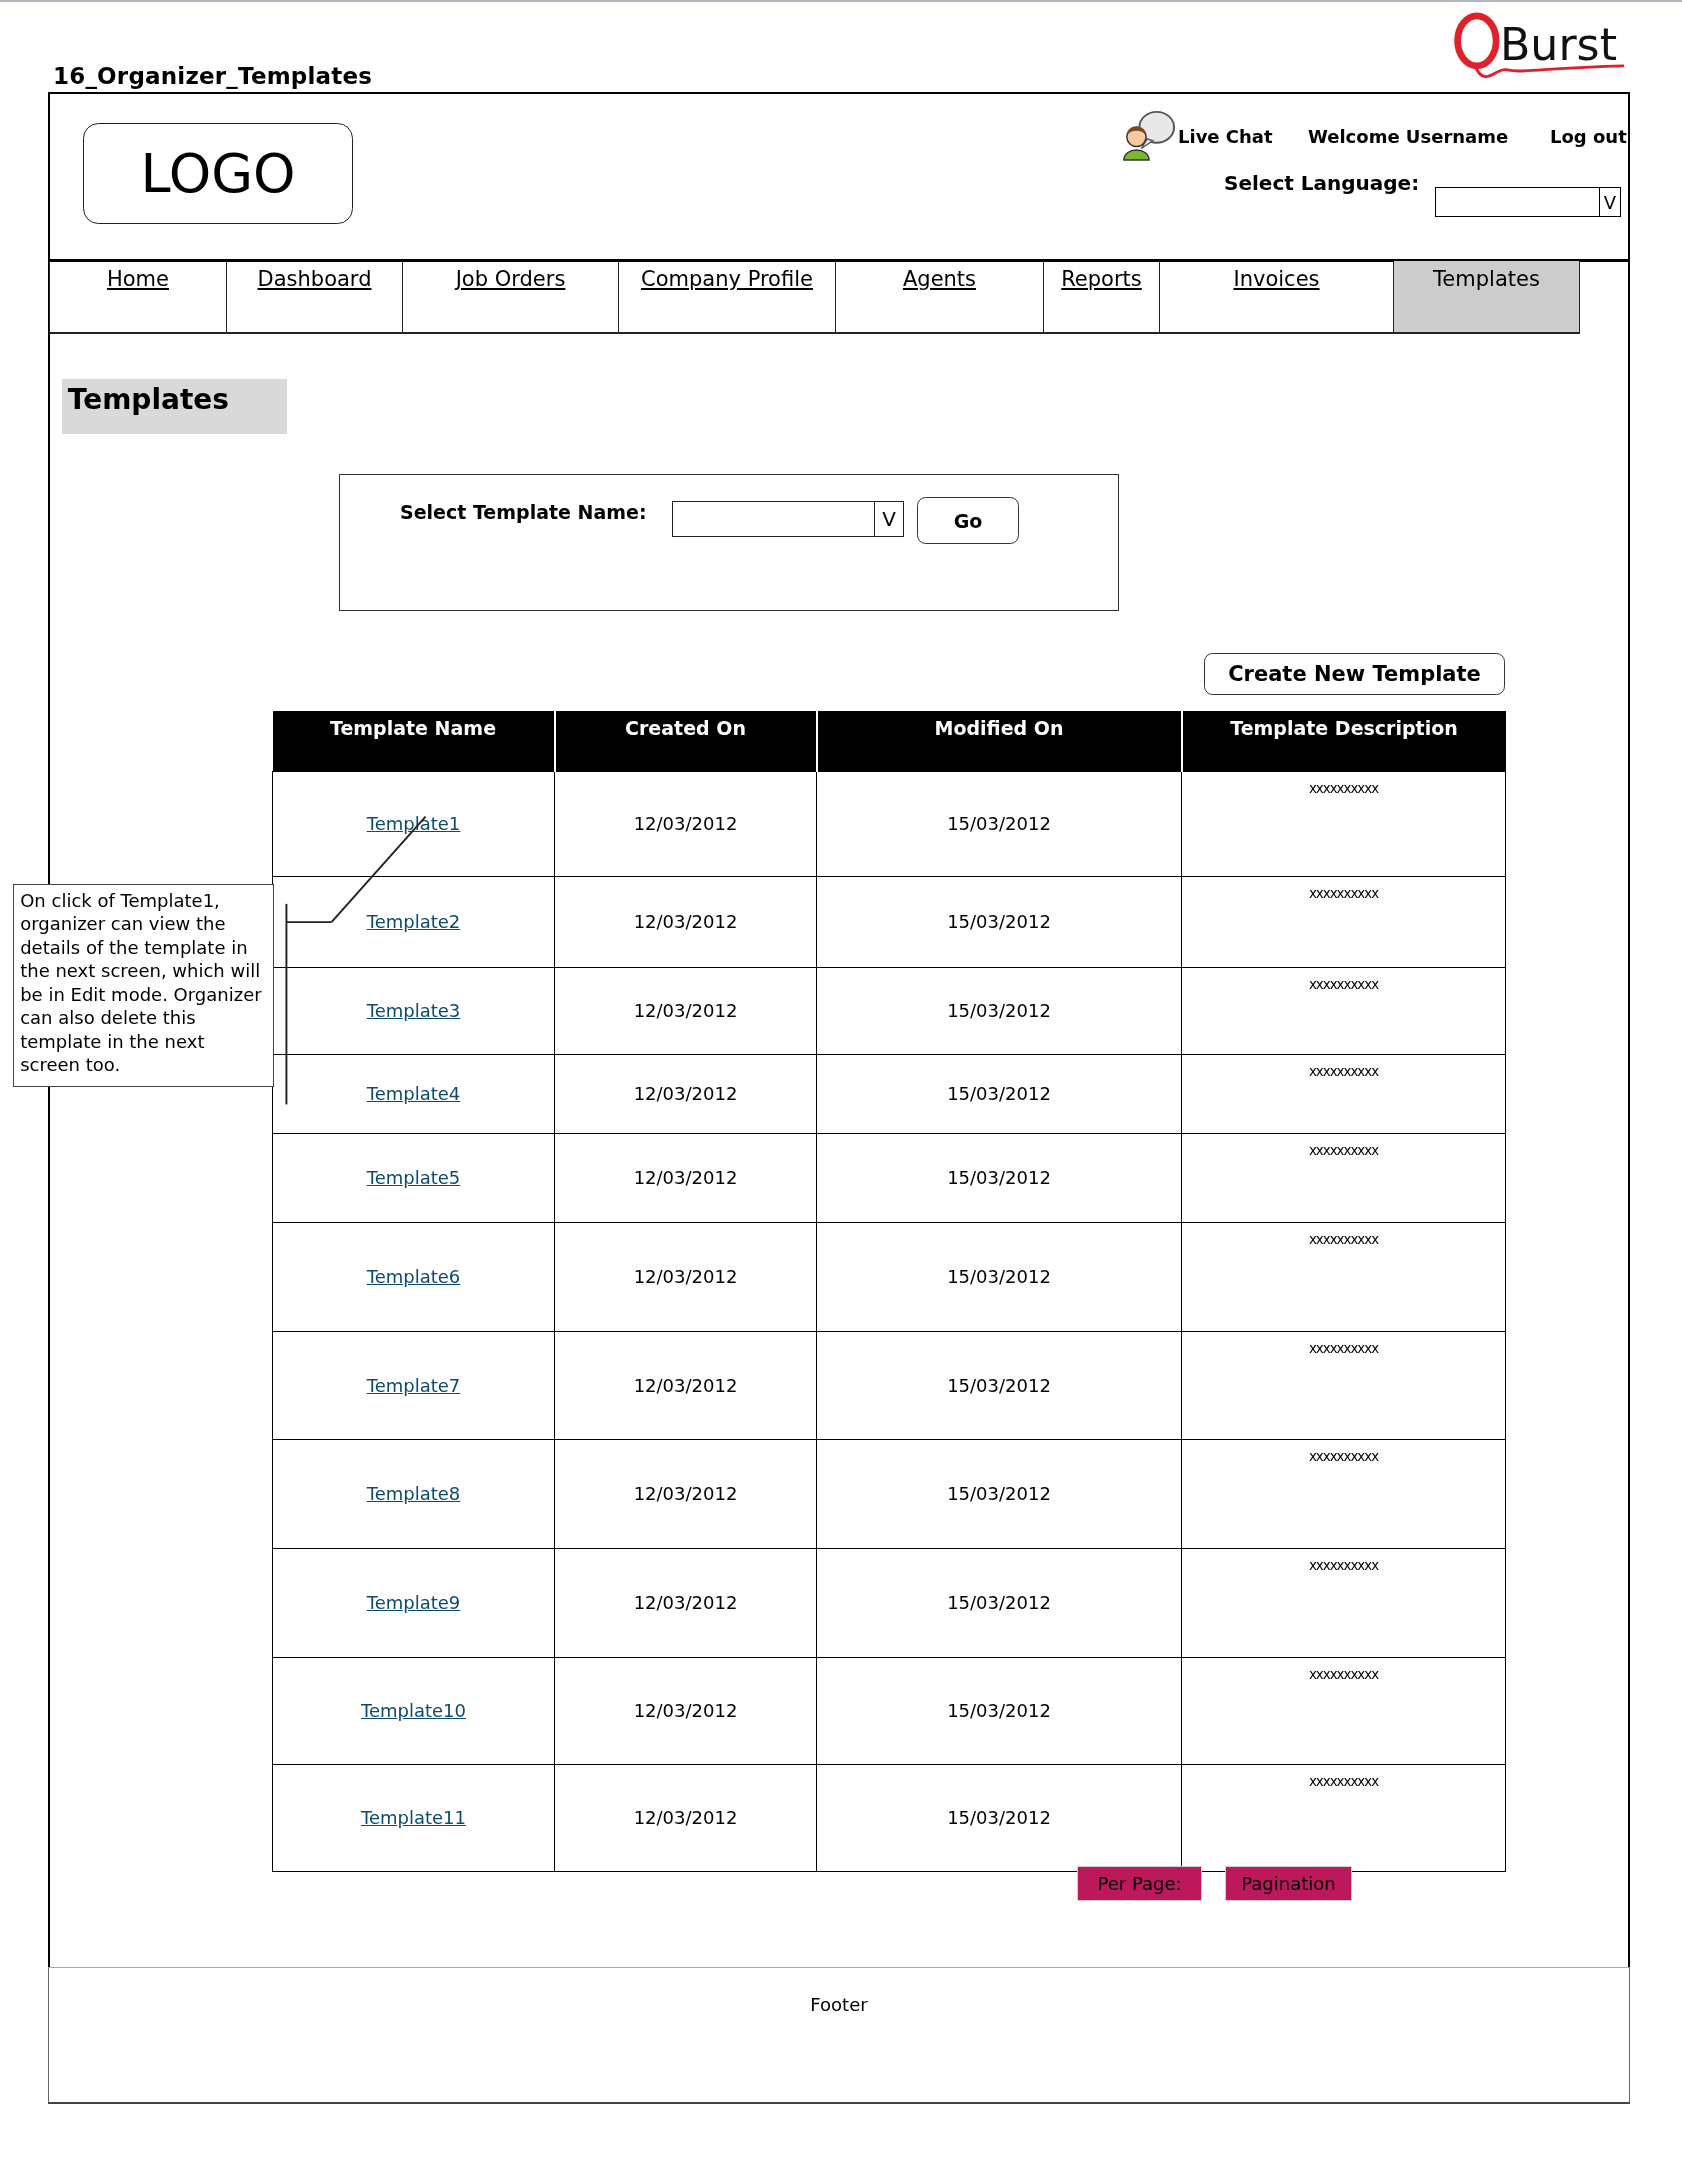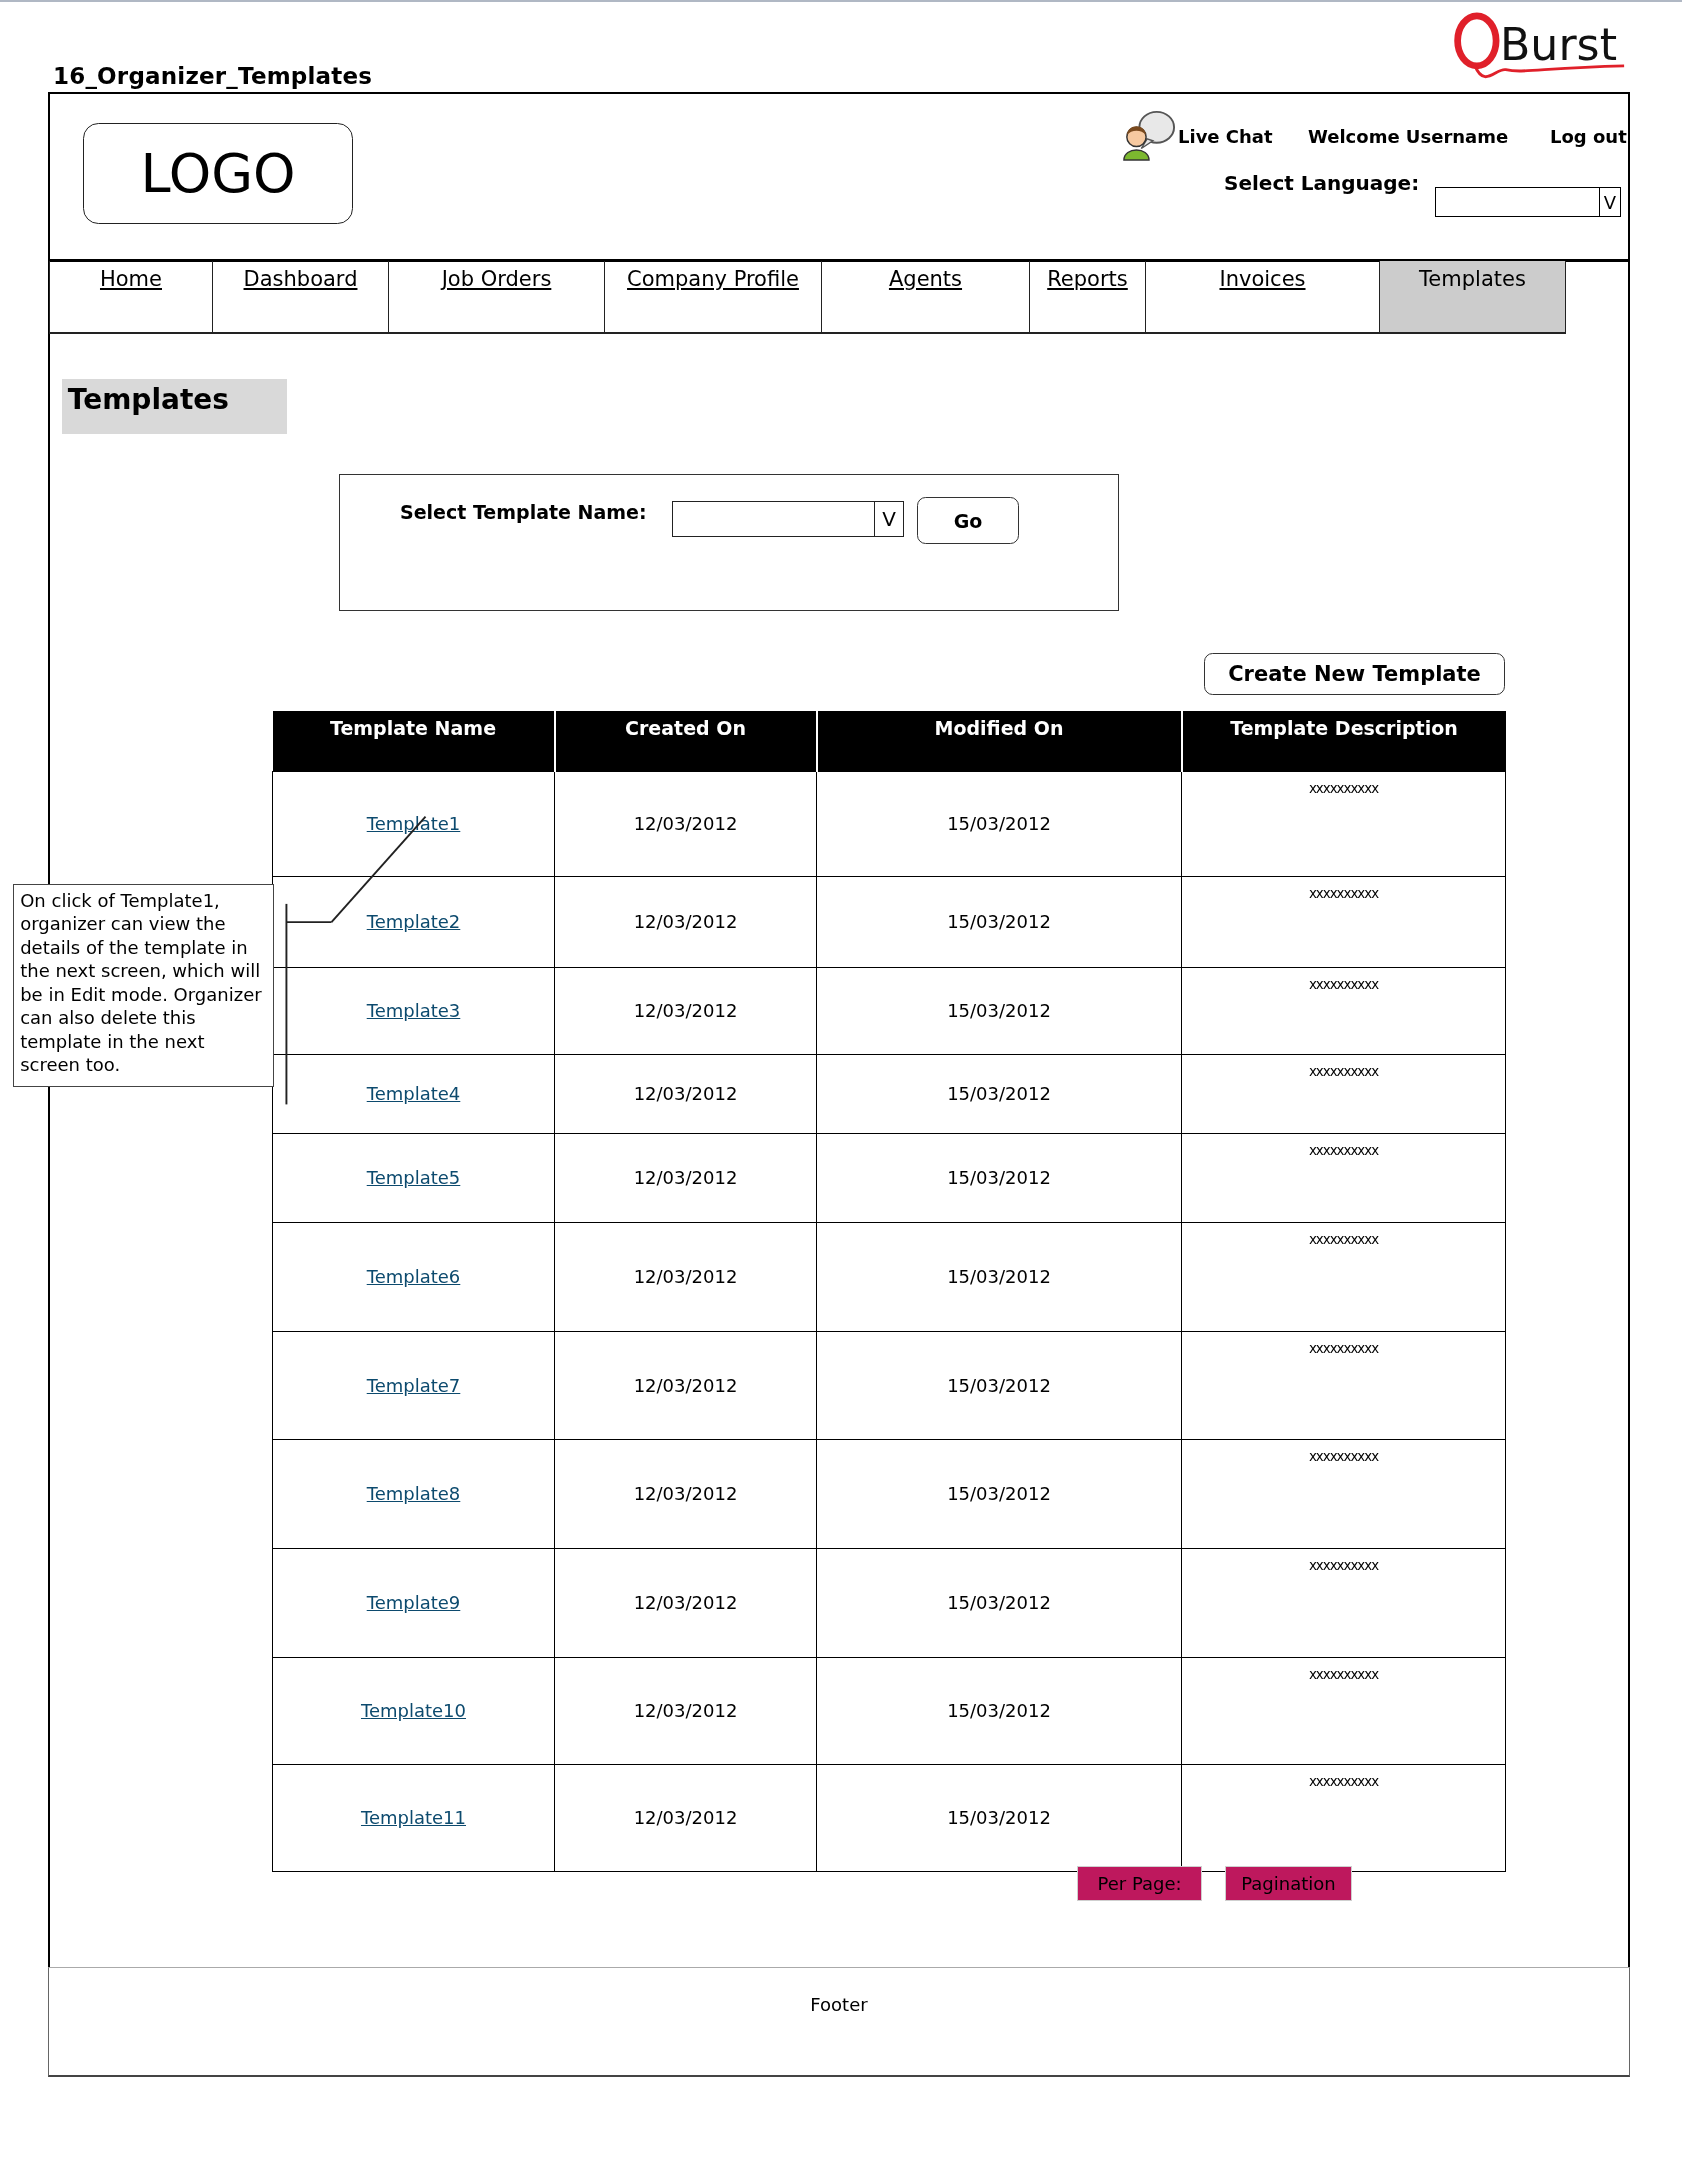--- a/index.html
+++ b/index.html
@@ -55,21 +55,21 @@
   .tbl td.desc { vertical-align: top; padding-top: 9.6px; font-size: 13.4px; letter-spacing: -1px; }
   .tbl td a { color: #0c4a6e; text-decoration: underline; }
 
   .annot { left: 13.4px; top: 884px; width: 261px; height: 203px; border: 1.9px solid #444; background: #fff;
            font-size: 18px; line-height: 23.5px; padding: 3.8px 3.8px 0 5.8px; }
   .callout { left: 269px; top: 807px; width: 173px; height: 307px; }
 
   .pager-btn { top: 1866px; height: 35px; border: 1.9px solid #cfcfcf; background: #be185d; font-size: 18px;
                display: flex; align-items: center; justify-content: center; }
 
-  .footer { left: 48px; top: 1967px; width: 1582px; height: 110px; border: 1.9px solid #aaa; border-bottom: 2.9px solid #444;
+  .footer { left: 48px; top: 1967px; width: 1582px; height: 137px; border: 1.9px solid #aaa; border-bottom: 2.9px solid #444;
             border-left: 1.9px solid #666; border-right: 1.9px solid #666; display: flex; justify-content: center; padding-top: 26px;
             font-size: 18px; }
 </style>
 </head>
 <body>
 
 <div class="abs topline"></div>
 
 <div class="abs page-title">16_Organizer_Templates</div>
 
@@ -95,21 +95,21 @@
 <div class="abs top-link" style="left:1308px;">Welcome Username</div>
 <div class="abs top-link" style="left:1550px;">Log out</div>
 
 <div class="abs lang-label">Select Language:</div>
 <div class="abs lang-select">
   <span></span>
   <span class="arrow">V</span>
 </div>
 
 <div class="abs nav">
-  <div class="nav-item first" style="width:164px;"><span>Home</span></div>
+  <div class="nav-item first" style="width:178px;"><span>Home</span></div>
   <div class="nav-item" style="width:176px;"><span>Dashboard</span></div>
   <div class="nav-item" style="width:216px;"><span>Job Orders</span></div>
   <div class="nav-item" style="width:217px;"><span>Company Profile</span></div>
   <div class="nav-item" style="width:208px;"><span>Agents</span></div>
   <div class="nav-item" style="width:116px;"><span>Reports</span></div>
   <div class="nav-item" style="width:234px;"><span>Invoices</span></div>
   <div class="nav-item active" style="width:186px;"><span>Templates</span></div>
 </div>
 
 <div class="abs section-title">Templates</div>

